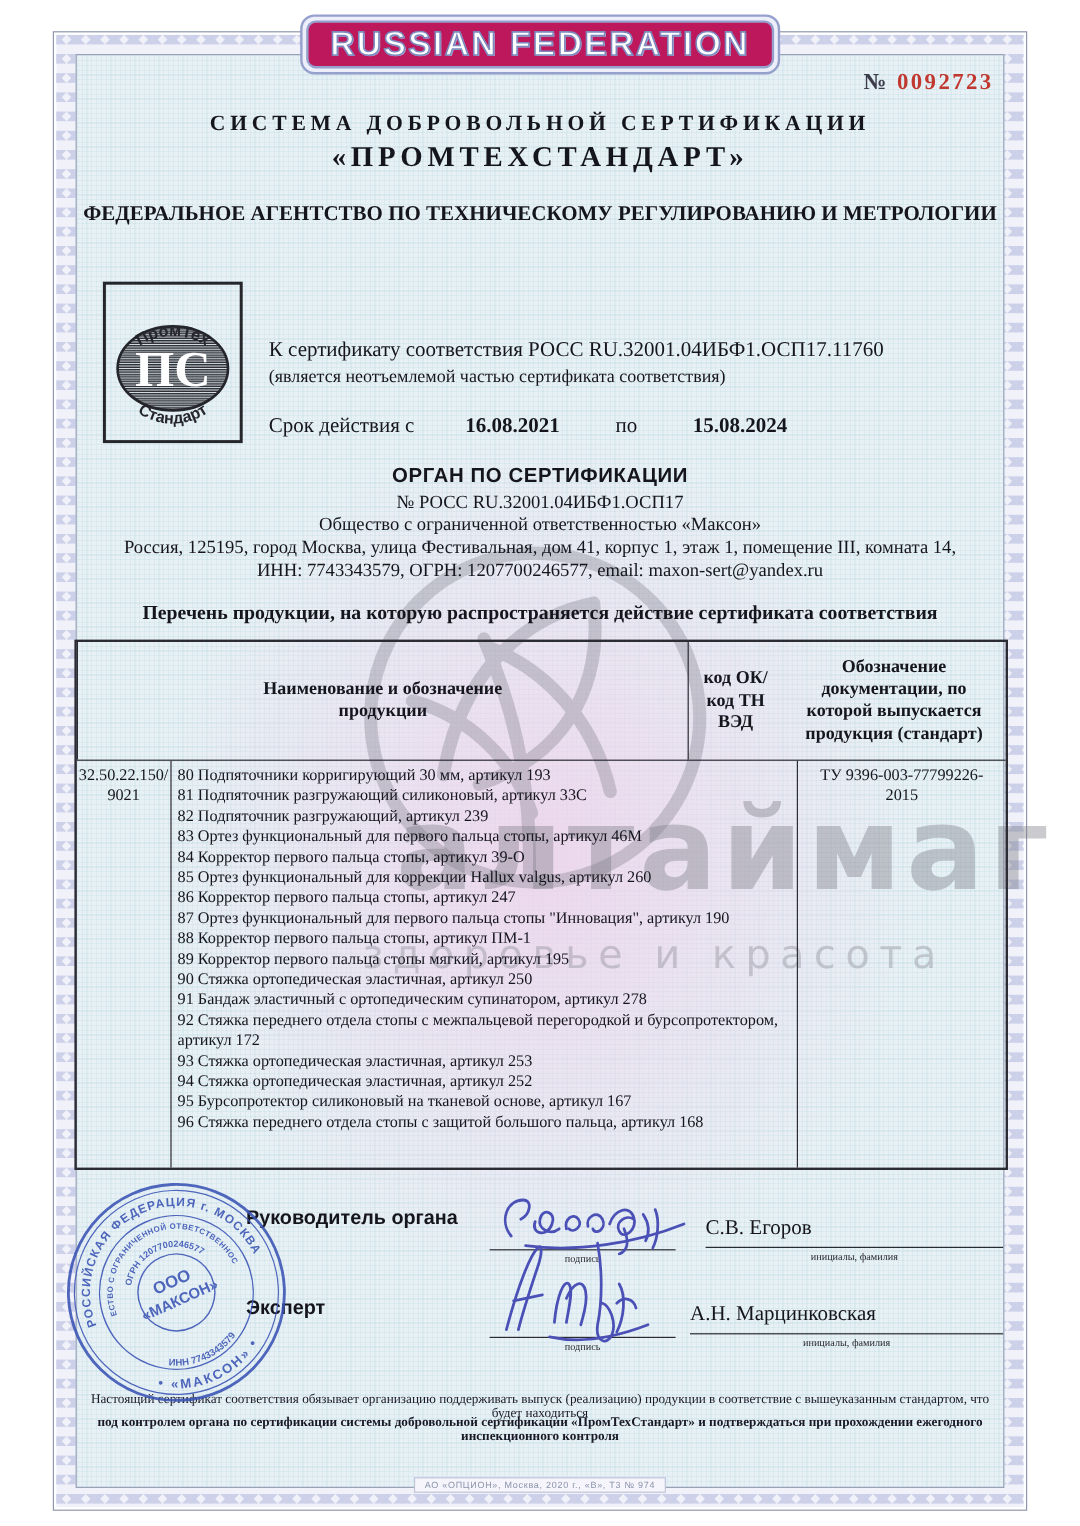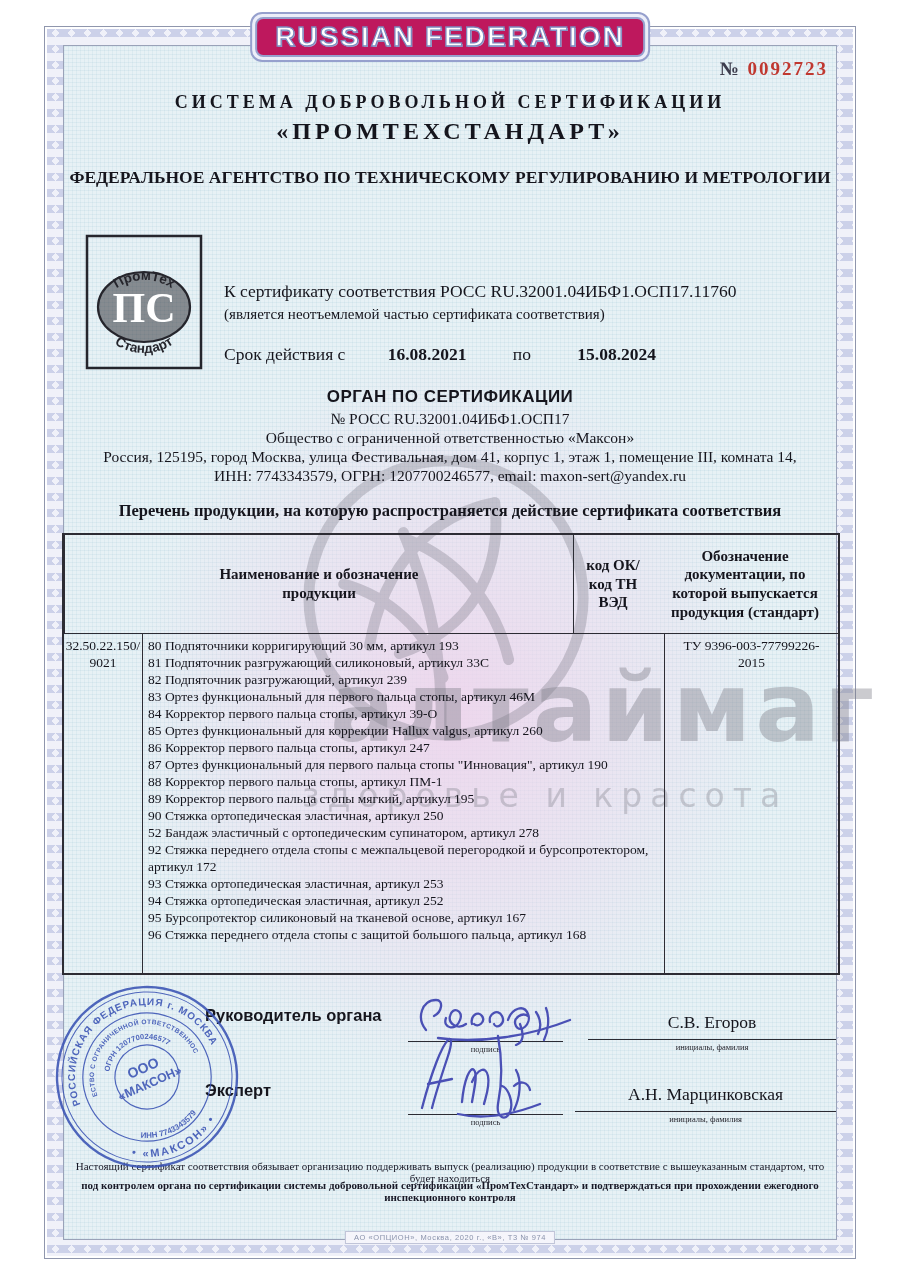--- a/index.html
+++ b/index.html
@@ -84,21 +84,21 @@
   .sigline{border-bottom:1.3px solid #2b2b33;}
   .sig1-line{left:408px;top:1041px;width:155px;}
   .sig2-line{left:408px;top:1114px;width:155px;}
   .name1-line{left:588px;top:1039px;width:248px;}
   .name2-line{left:575px;top:1111px;width:261px;}
   .caption{font-size:8.5px;color:#26262e;text-align:center;}
   .cap-sig1{left:408px;top:1044px;width:155px;}
   .cap-sig2{left:408px;top:1117px;width:155px;}
   .cap-name1{left:588px;top:1042px;width:248px;}
   .cap-name2{left:575px;top:1114px;width:261px;}
-  .name{font-size:17.5px;text-align:center;}
+  .name{font-size:17.5px;}
   .name1{left:588px;top:1012px;width:248px;}
   .name2{left:575px;top:1084px;width:261px;}
   .sig-svg{z-index:3;}
   .sig1-svg{left:410px;top:988px;}
   .sig2-svg{left:414px;top:1028px;}
   
   .stamp{left:52px;top:982px;width:190px;height:190px;transform:rotate(-24deg);
          opacity:.88;z-index:3;}
   .stamp text{font-family:"Liberation Sans",sans-serif;fill:#3a53b4;font-weight:bold;}
   
@@ -200,21 +200,21 @@
           <div class="item">81 Подпяточник разгружающий силиконовый, артикул 33С</div>
           <div class="item">82 Подпяточник разгружающий, артикул 239</div>
           <div class="item">83 Ортез функциональный для первого пальца стопы, артикул 46М</div>
           <div class="item">84 Корректор первого пальца стопы, артикул 39-О</div>
           <div class="item">85 Ортез функциональный для коррекции Hallux valgus, артикул 260</div>
           <div class="item">86 Корректор первого пальца стопы, артикул 247</div>
           <div class="item">87 Ортез функциональный для первого пальца стопы "Инновация", артикул 190</div>
           <div class="item">88 Корректор первого пальца стопы, артикул ПМ-1</div>
           <div class="item">89 Корректор первого пальца стопы мягкий, артикул 195</div>
           <div class="item">90 Стяжка ортопедическая эластичная, артикул 250</div>
-          <div class="item">52 Бандаж эластичный с ортопедическим супинатором, артикул 278</div>
+          <div class="item">91 Бандаж эластичный с ортопедическим супинатором, артикул 278</div>
           <div class="item">92 Стяжка переднего отдела стопы с межпальцевой перегородкой и бурсопротектором, артикул 172</div>
           <div class="item">93 Стяжка ортопедическая эластичная, артикул 253</div>
           <div class="item">94 Стяжка ортопедическая эластичная, артикул 252</div>
           <div class="item">95 Бурсопротектор силиконовый на тканевой основе, артикул 167</div>
           <div class="item">96 Стяжка переднего отдела стопы с защитой большого пальца, артикул 168</div>
         </div>
       <div class="td c3">ТУ 9396-003-77799226-2015</div>
     </div>
   </div>
 

